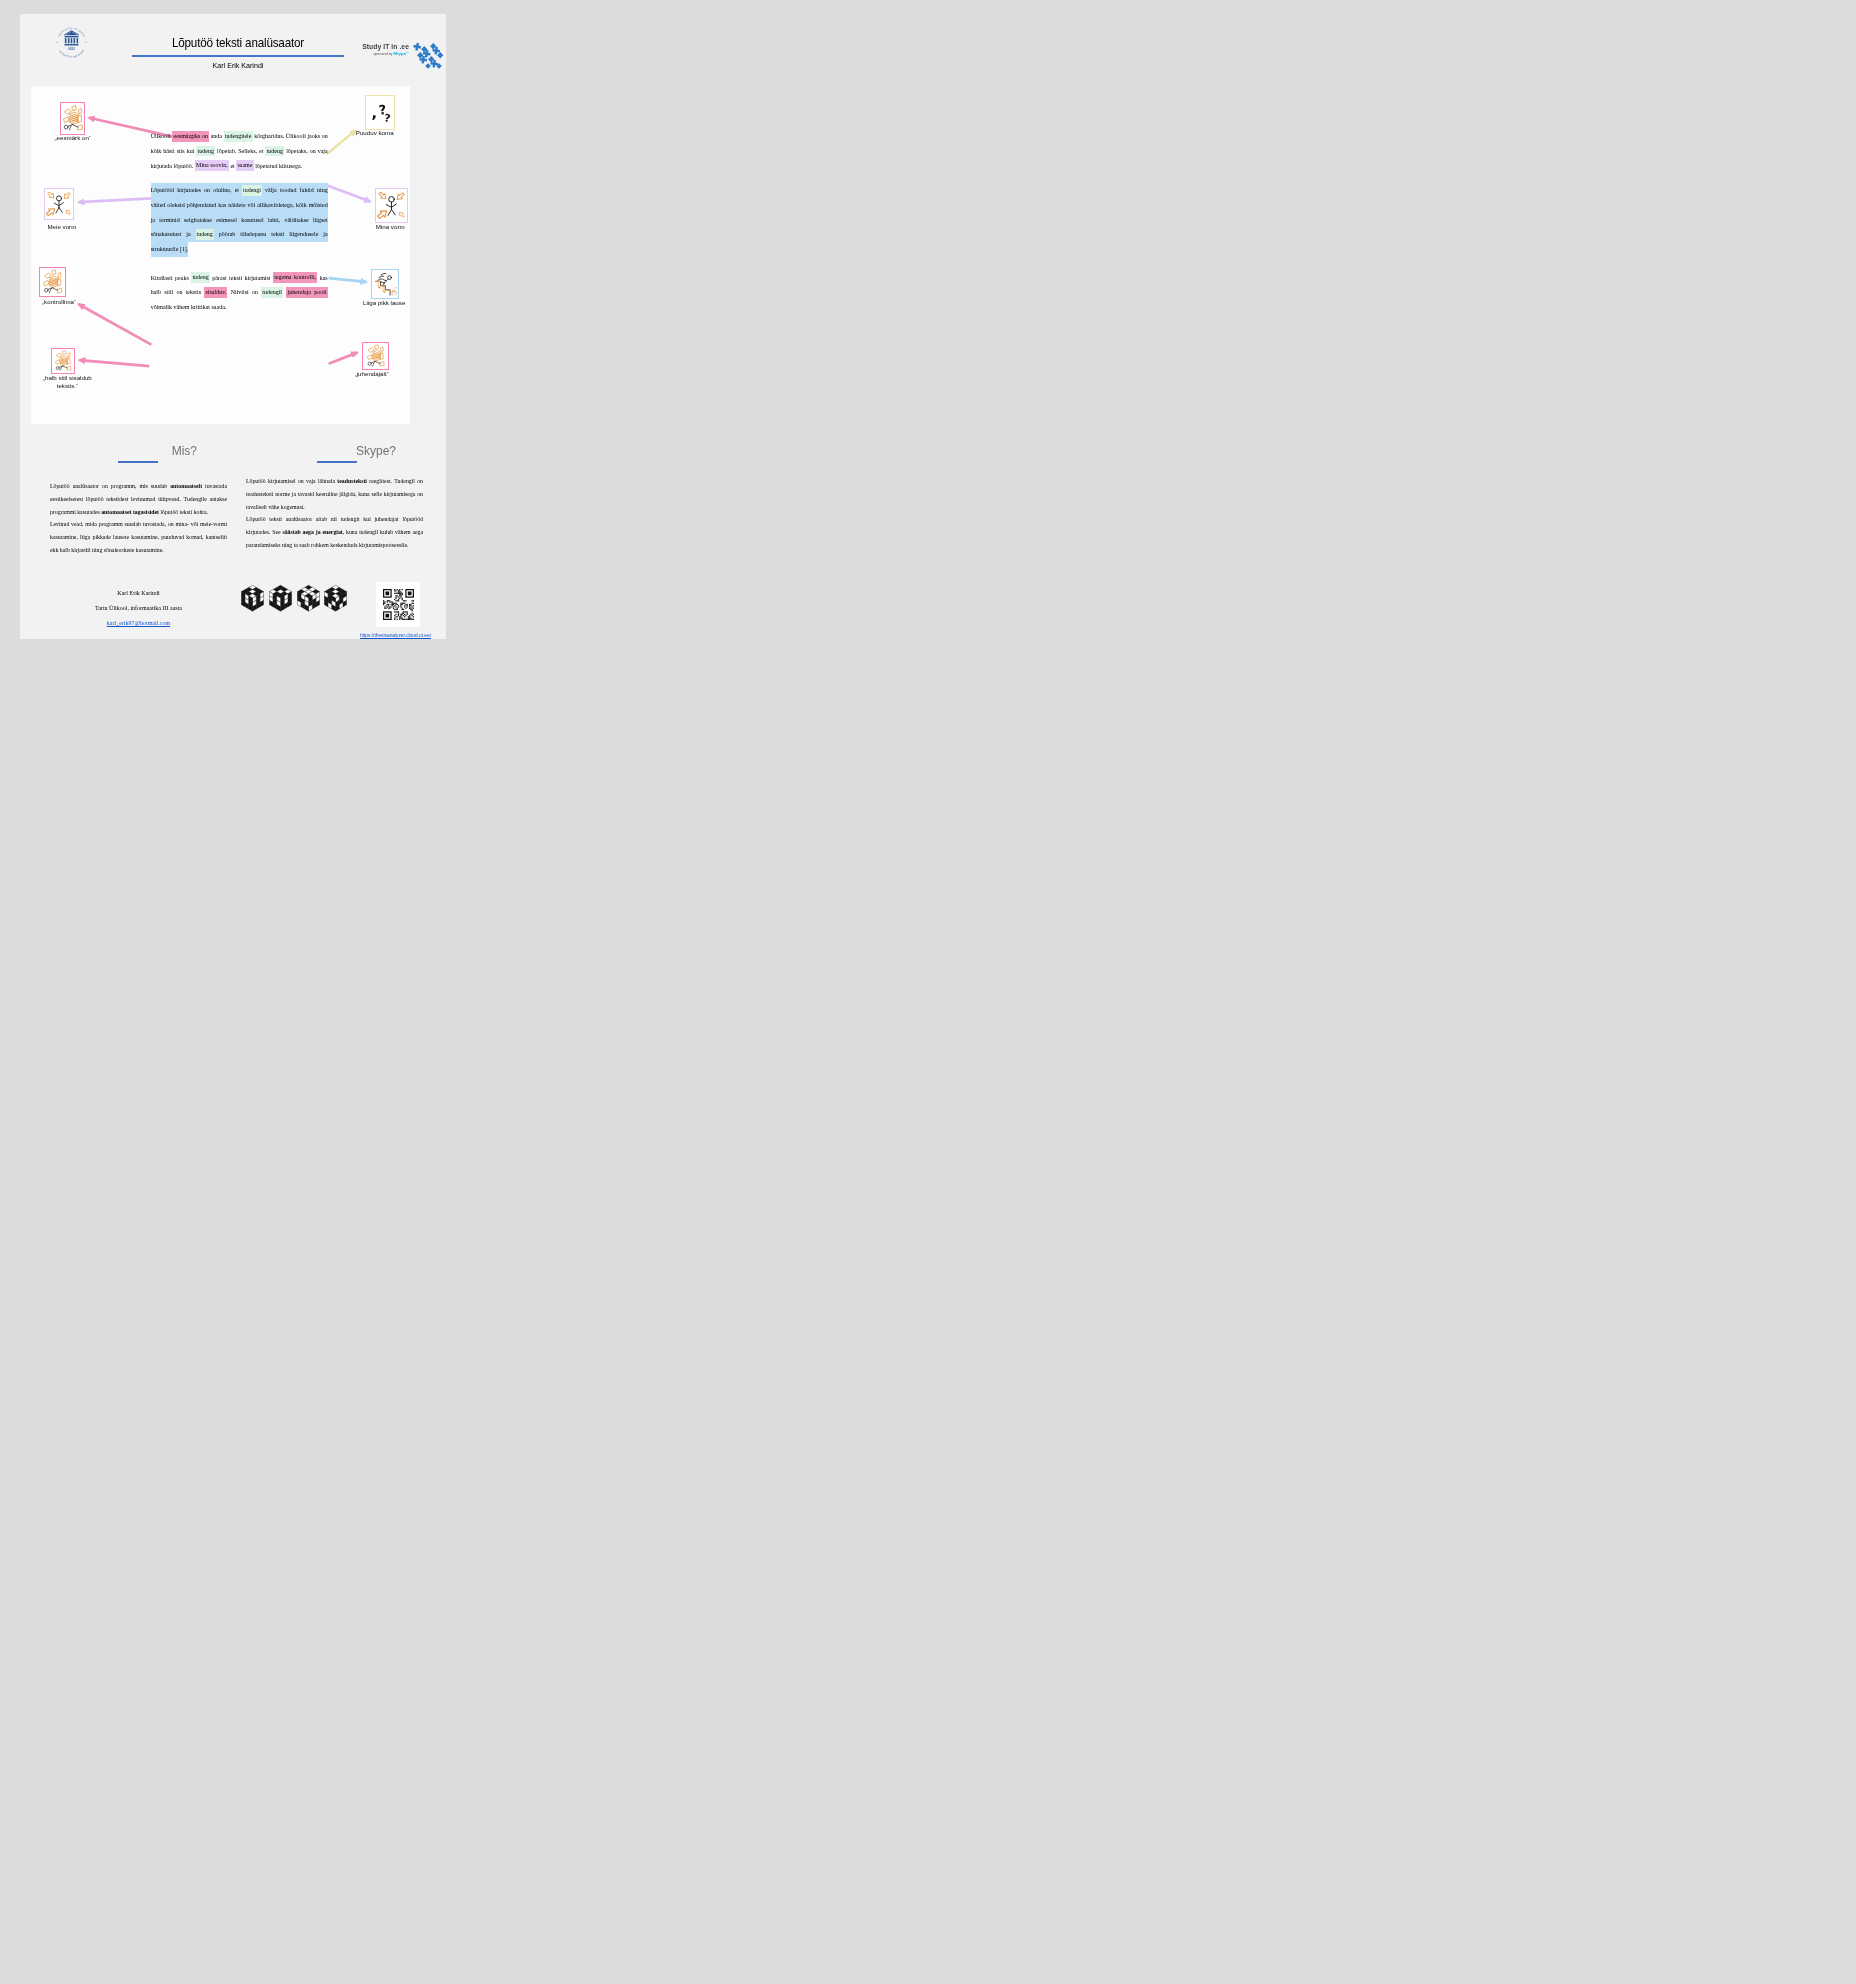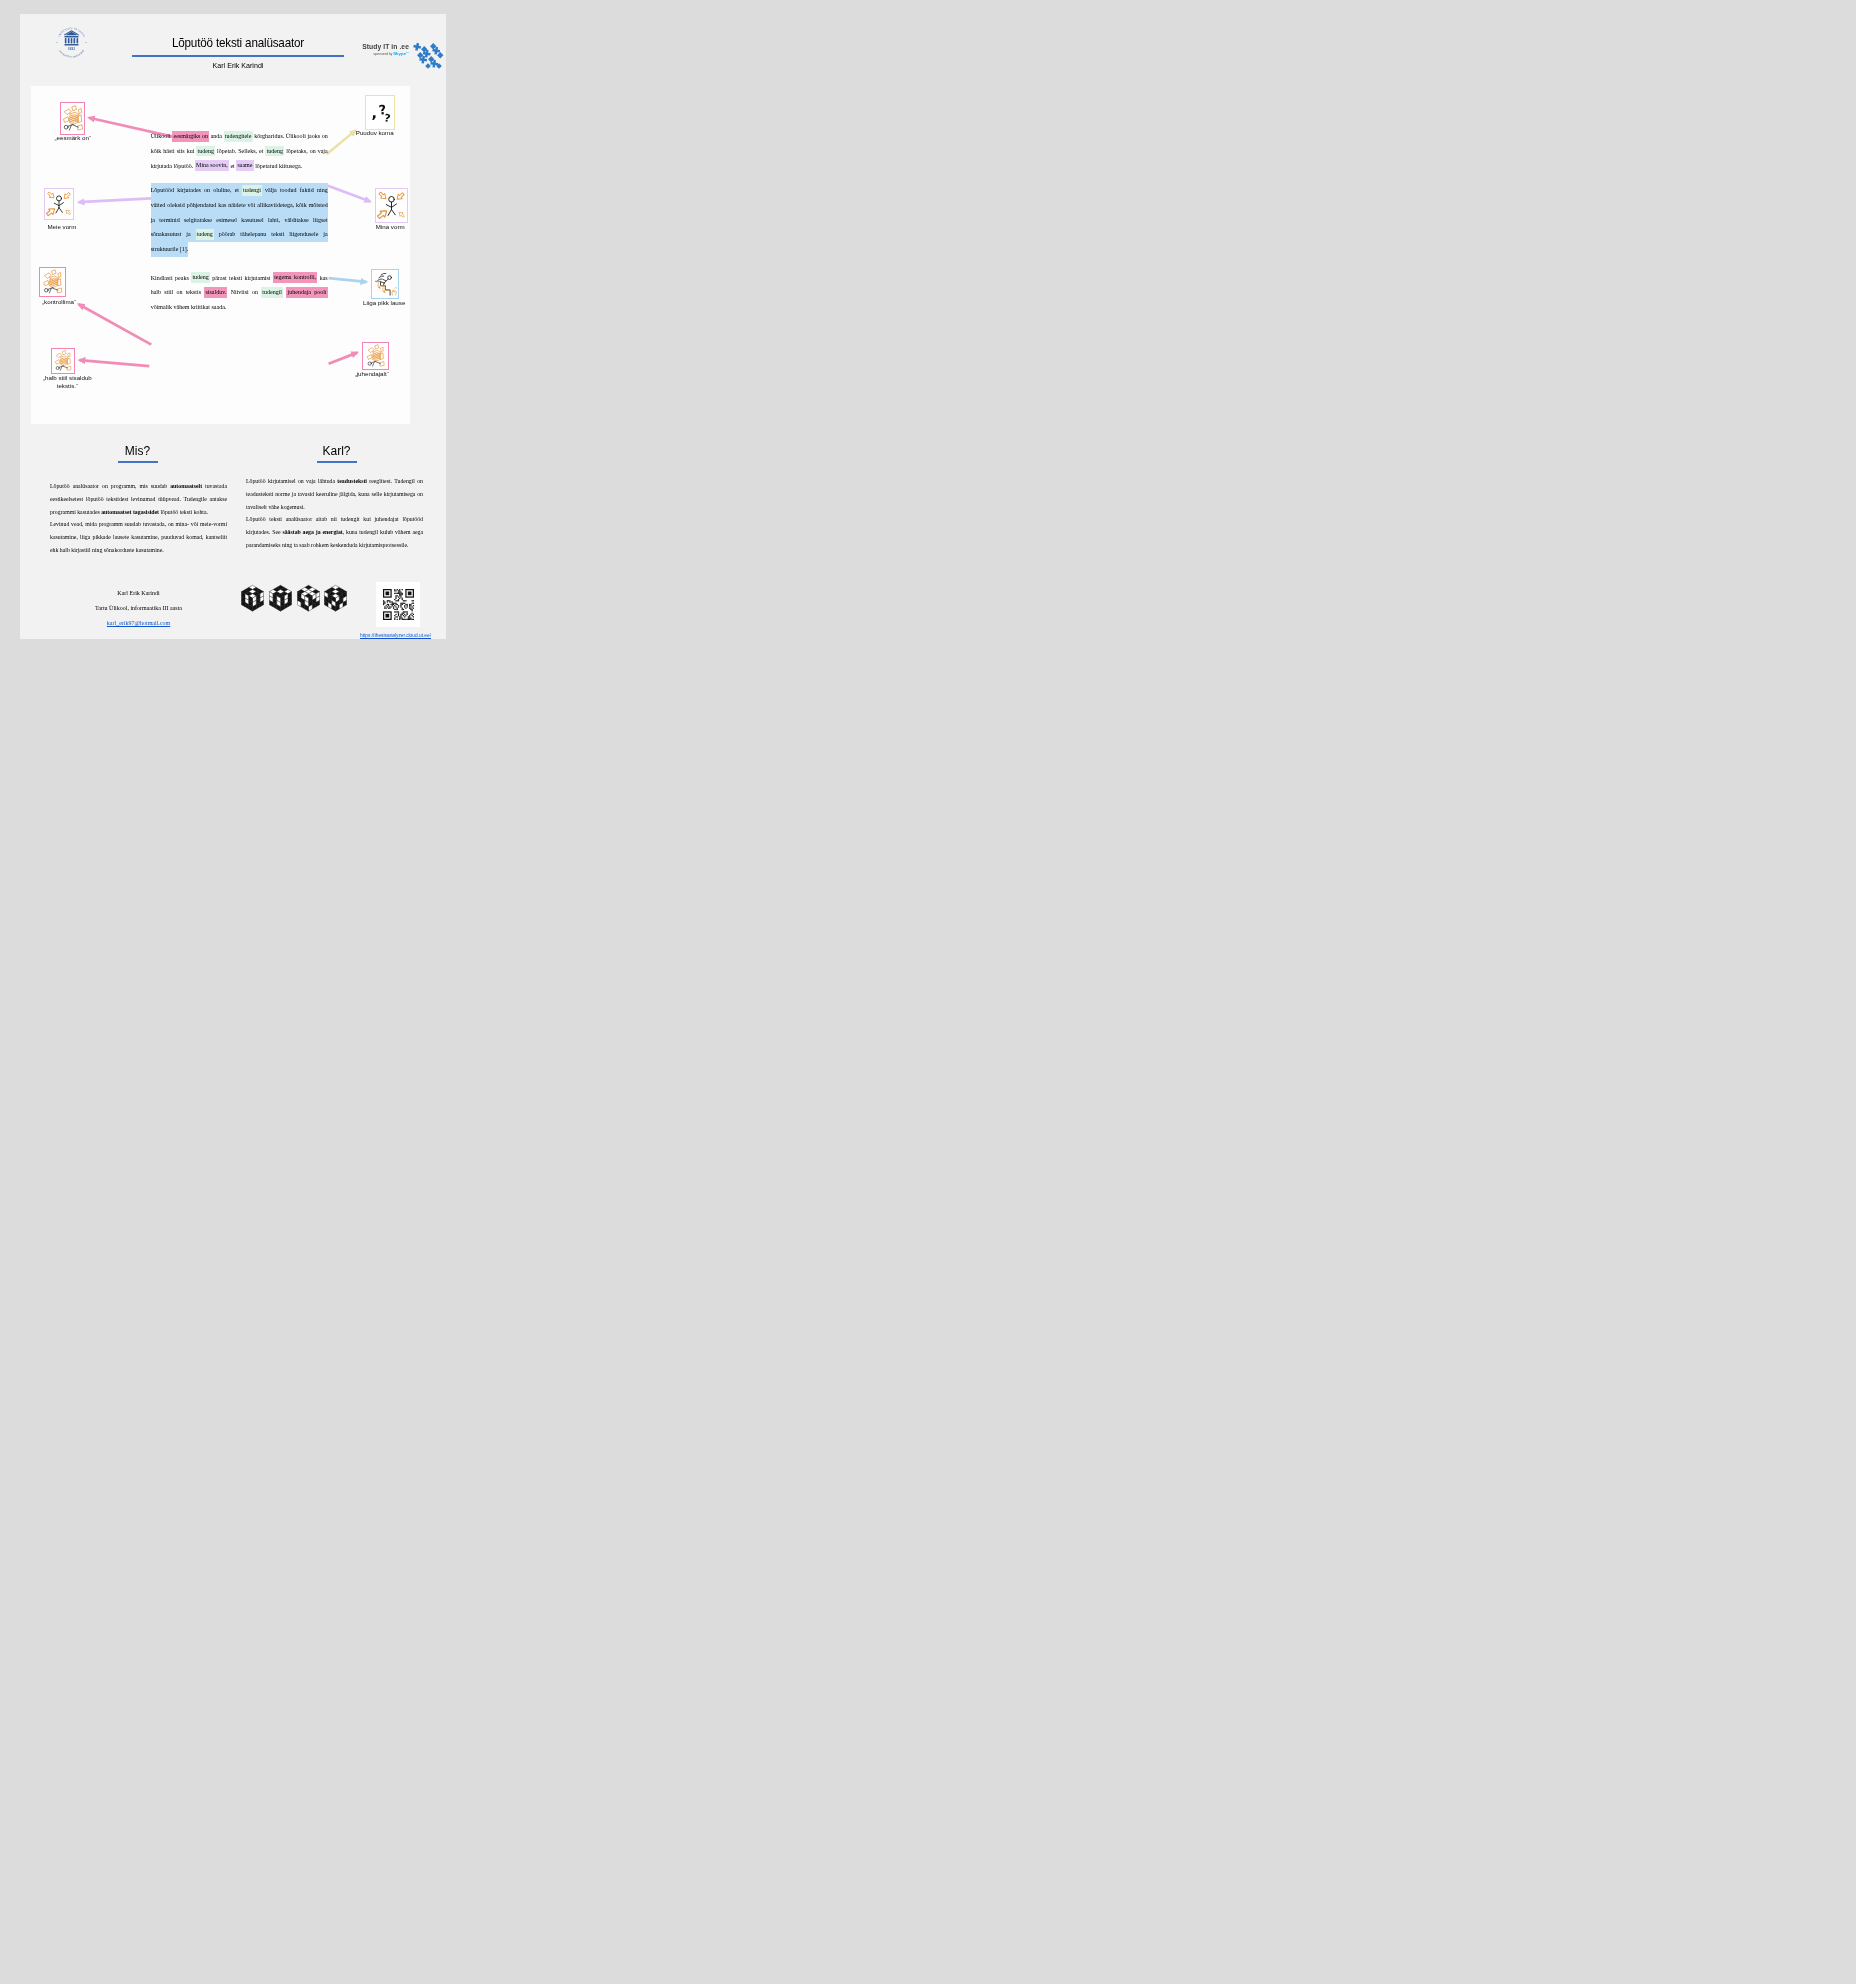--- a/index.html
+++ b/index.html
@@ -30,21 +30,21 @@
               text-align:justify;color:#000;}
   .text-col p.p2{margin-top:10.3px;}
   .text-col p.p3{margin-top:13.5px;}
   .hl{padding:2.4px 1.2px;}
   .hl-pink{background:#f394ba;}
   .hl-green{background:#daf3e5;}
   .hl-purple{background:#e5ccf6;}
   .blue-wrap{background:#b9ddf6;padding:4.4px 0;}
   .blue-wrap .hl{padding:2.4px 0.8px;}
   
-  .sec-head{position:absolute;width:119px;text-align:center;font-size:12px;color:#000000;}
+  .sec-head{position:absolute;width:119px;text-align:right;font-size:12px;color:#737373;}
   .sec-head .bar{width:40px;height:1.4px;background:#4472c4;margin:3.2px auto 0;}
   .sec-par{position:absolute;width:177px;font-family:"Liberation Serif",serif;font-size:5.8px;
            line-height:12.7px;text-align:justify;color:#000;}
   .sec-par p{margin:0;}
   .sec-par strong{font-weight:bold;}
   
   .contact{position:absolute;left:30px;top:572px;width:177px;text-align:center;
            font-family:"Liberation Serif",serif;font-size:6px;line-height:15px;color:#000;}
   .contact a{color:#1155cc;text-decoration:underline;}
   .cubes{position:absolute;left:221px;top:570px;display:flex;gap:4.8px;}
@@ -342,21 +342,21 @@
       <p class="p2"><span class="blue-wrap"><span>Lõputööd kirjutades on oluline, et </span><span class="hl hl-green">tudengi</span><span> välja toodud faktid ning väited oleksid põhjendatud kas näidete või allikaviidetega, kõik mõisted ja terminid selgitatakse esimesel kasutusel lahti, välditakse liigset sõnakasutust ja </span><span class="hl hl-green">tudeng</span><span> pöörab tähelepanu teksti liigendusele ja struktuurile [1].</span></span></p>
       <p class="p3"><span>Kindlasti peaks </span><span class="hl hl-green">tudeng</span><span> pärast teksti kirjutamist </span><span class="hl hl-pink">tegema kontrolli,</span><span> kas halb stiil on tekstis </span><span class="hl hl-pink">sisalduv.</span><span> Niiviisi on </span><span class="hl hl-green">tudengil</span><span> </span><span class="hl hl-pink">juhendaja poolt</span><span> võimalik vähem kriitikat saada.</span></p>
     </div>
   </div>
 
   <div class="sec-head" style="left:58px;top:430px">
     <span>Mis?</span>
     <div class="bar"></div>
   </div>
   <div class="sec-head" style="left:257px;top:430px">
-    <span>Karl?</span>
+    <span>Skype?</span>
     <div class="bar"></div>
   </div>
 
   <div class="sec-par" style="left:30px;top:466px">
     <p><span>Lõputöö analüsaator on programm, mis suudab </span><strong>automaatselt</strong><span> tuvastada eestikeelsetest lõputöö tekstidest levinumad tüüpvead. Tudengile antakse programmi kasutades </span><strong>automaatset tagasisidet</strong><span> lõputöö teksti kohta.</span></p>
     <p><span>Levinud vead, mida programm suudab tuvastada, on mina- või meie-vormi kasutamine, liiga pikkade lausete kasutamine, puuduvad komad, kantseliit ehk halb kirjastiil ning sõnakorduste kasutamine.</span></p>
   </div>
   <div class="sec-par" style="left:226px;top:461px">
     <p><span>Lõputöö kirjutamisel on vaja lähtuda </span><strong>teadusteksti</strong><span> reeglitest. Tudengil on teadusteksti norme ja tavasid keeruline jälgida, kuna selle kirjutamisega on tavaliselt vähe kogemusi.</span></p>
     <p><span>Lõputöö teksti analüsaator aitab nii tudengit kui juhendajat lõputööd kirjutades. See </span><strong>säästab aega ja energiat</strong><span>, kuna tudengil kulub vähem aega parandamiseks ning ta saab rohkem keskenduda kirjutamisprotsessile.</span></p>

